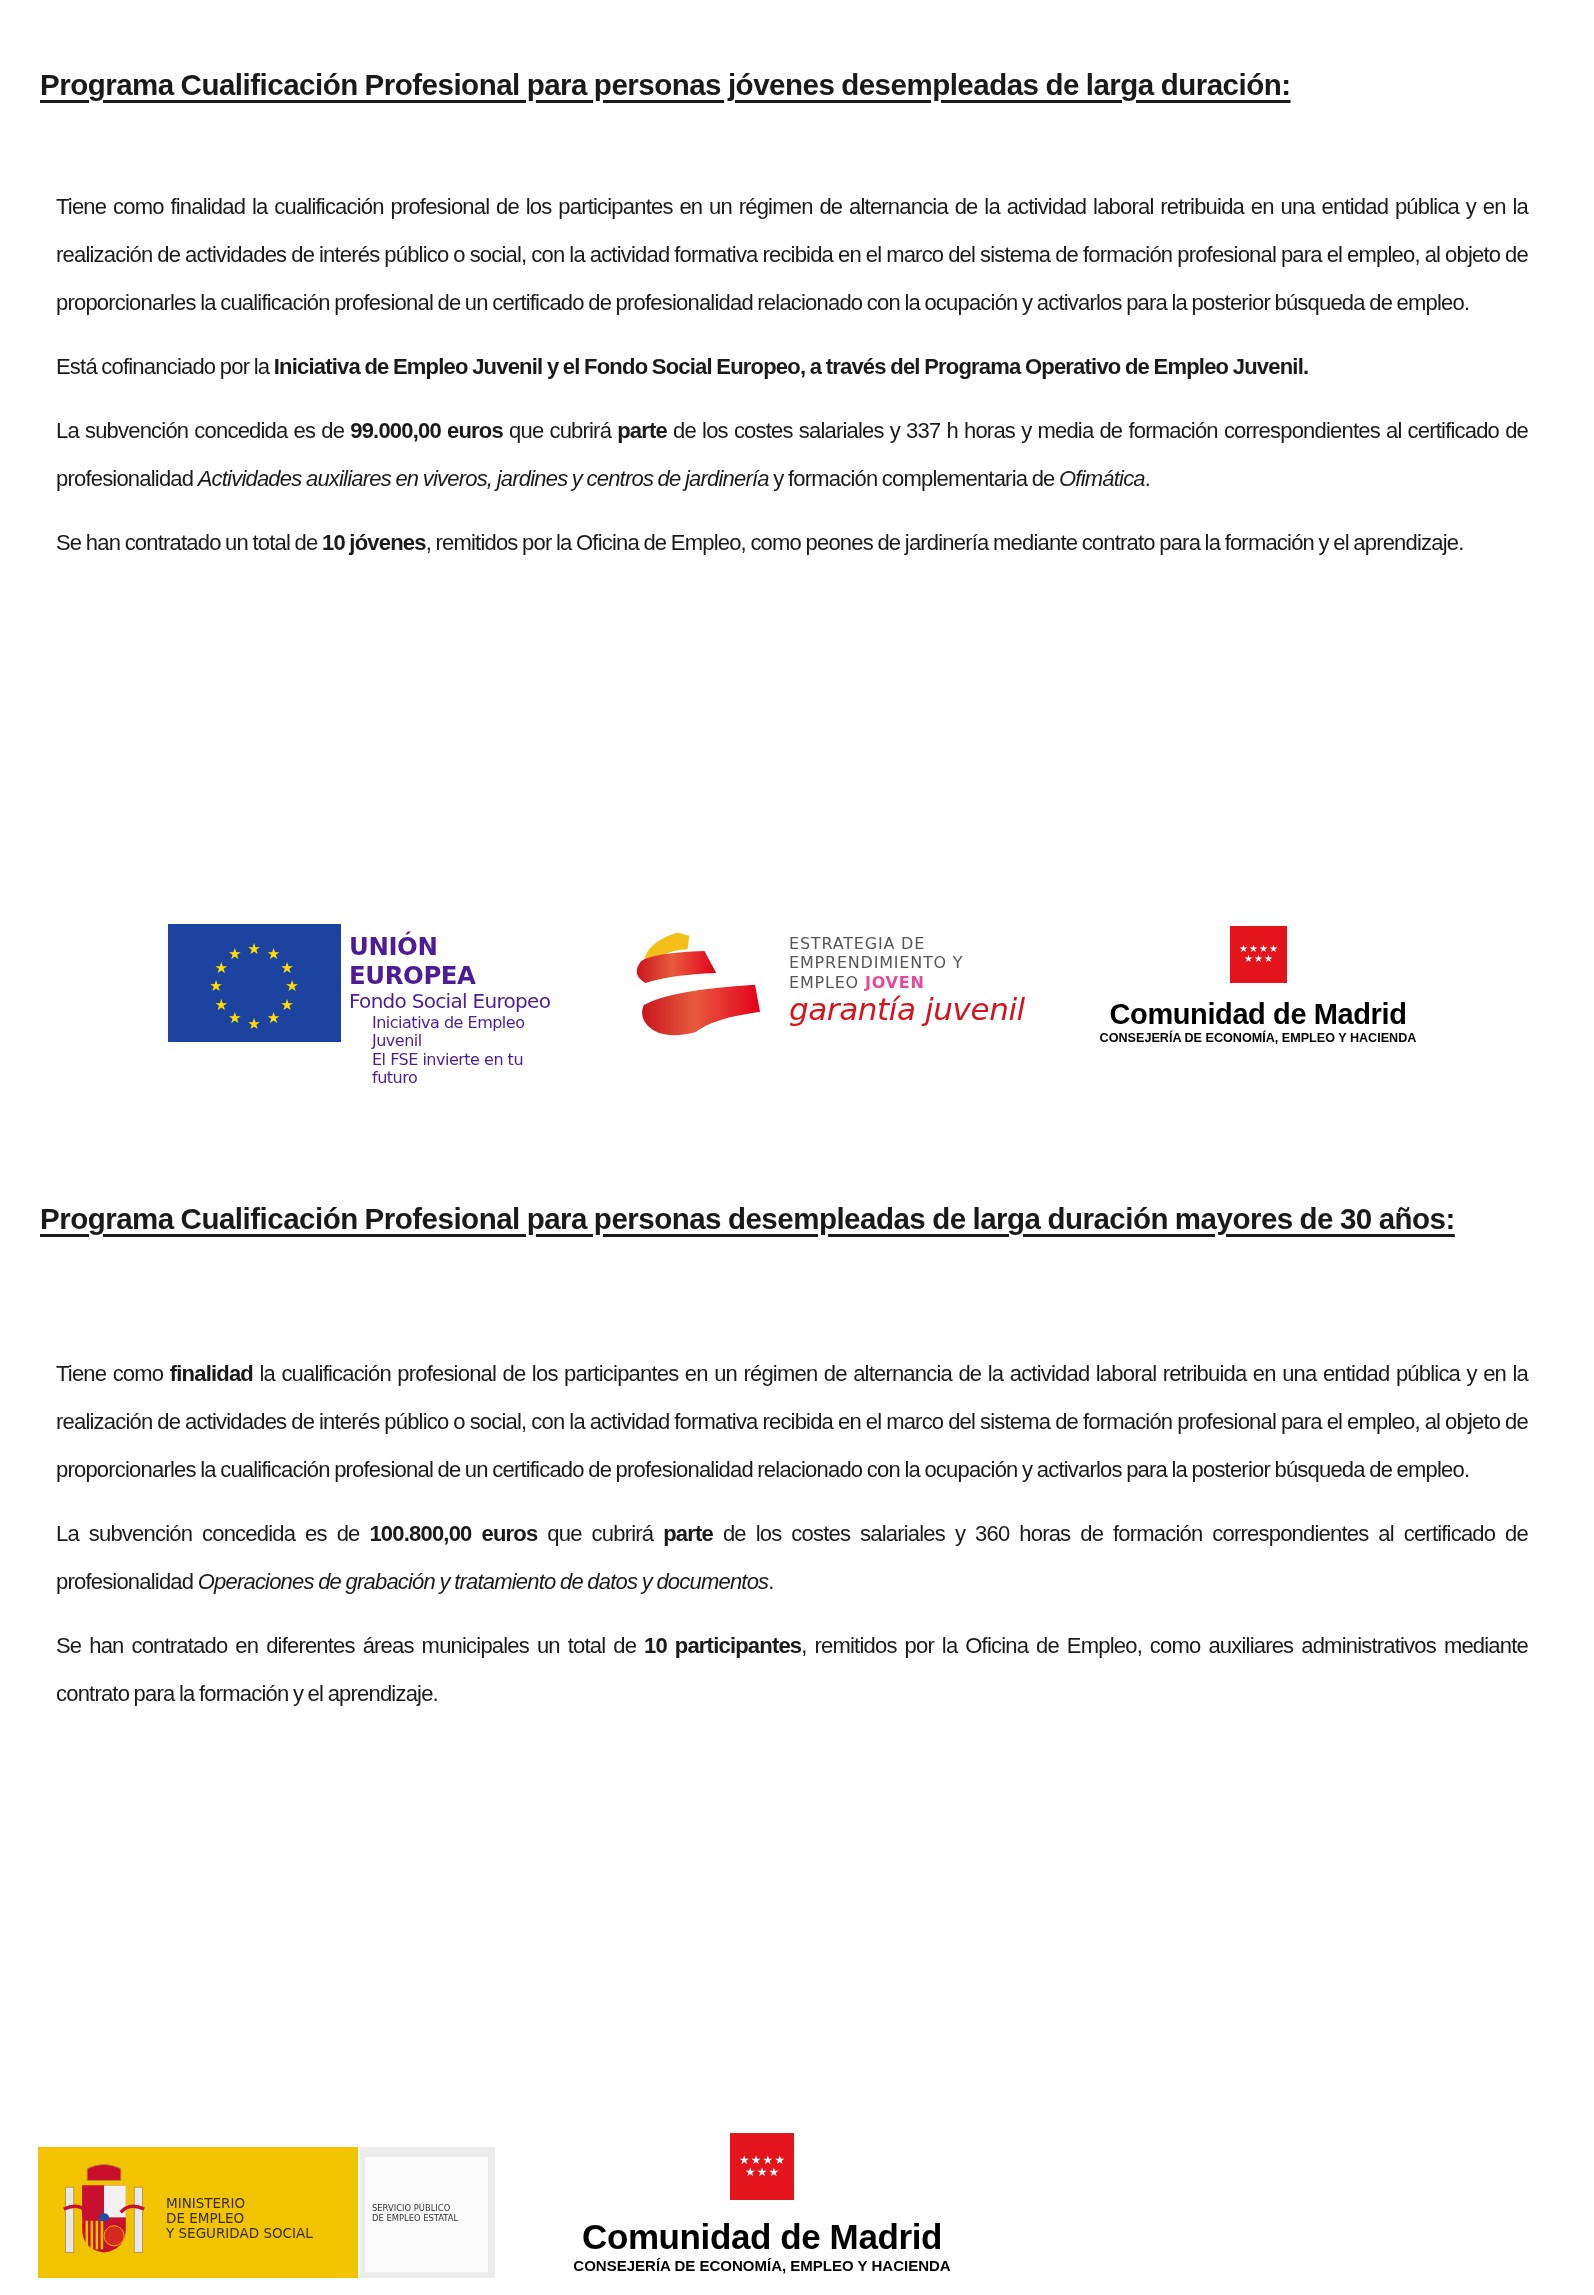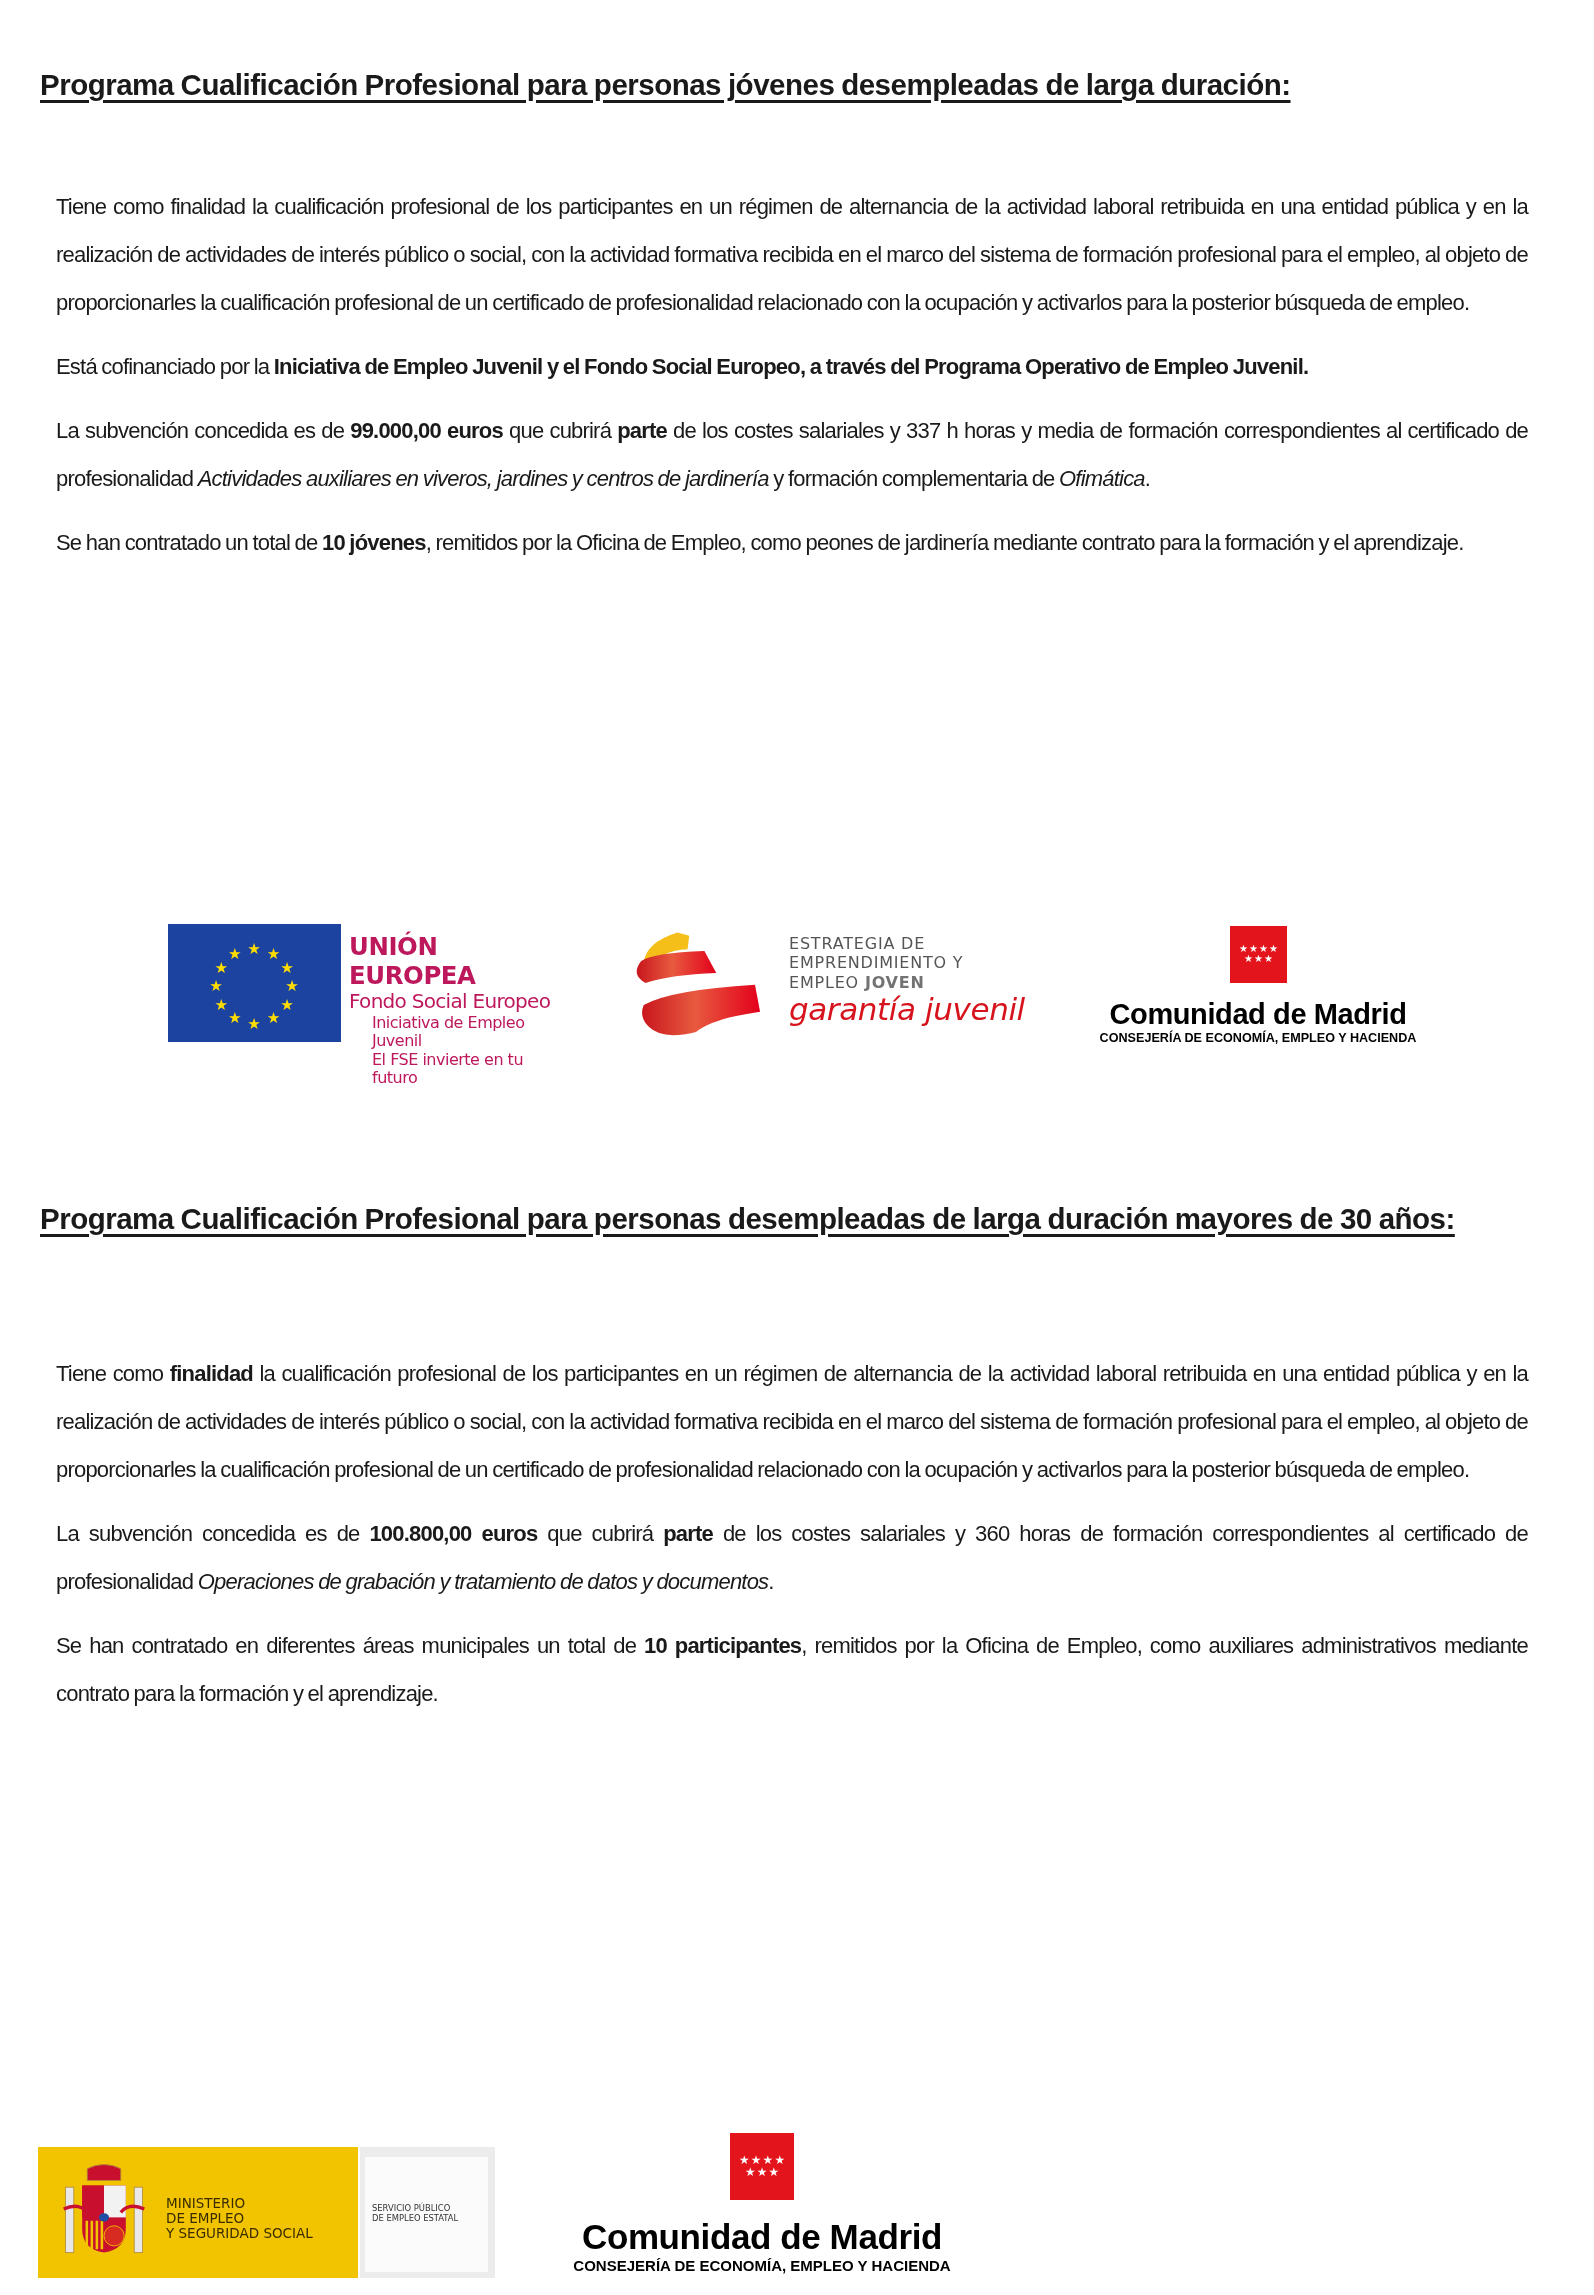--- a/index.html
+++ b/index.html
@@ -14,29 +14,29 @@
   .para b { font-weight: bold; }
   .para i { font-style: italic; }
   #h1 { position: absolute; top: 61px; }
   #s1 { position: absolute; top: 167px; width: 1504px; }
   #h2 { position: absolute; top: 1195px; width: 1504px; }
   #s2 { position: absolute; top: 1334px; width: 1504px; }
 
   
   .eu-logo { position: absolute; left: 168px; top: 924px; width: 396px; height: 118px; }
   .eu-flag { position: absolute; left: 0; top: 0; width: 173px; height: 118px; background: #1d43a0; }
-  .eu-text { position: absolute; left: 181px; top: 8.4px; color: #be185d; }
+  .eu-text { position: absolute; left: 181px; top: 8.4px; color: #4c1d95; }
   .eu-t1 { font-weight: bold; font-size: 24.4px; line-height: 29px; font-family: "DejaVu Sans", sans-serif; letter-spacing: -0.4px; }
   .eu-t2 { font-size: 20px; line-height: 23.6px; font-family: "DejaVu Sans", sans-serif; letter-spacing: -0.7px; }
   .eu-t3 { font-size: 16px; line-height: 18.5px; font-family: "DejaVu Sans", sans-serif; letter-spacing: -0.5px; margin-left: 23px; }
 
   .gj-logo { position: absolute; left: 620px; top: 924px; width: 405px; height: 118px; }
   .gj-text { position: absolute; left: 169px; top: 10px; color: #555; }
   .gj-line { font-size: 16px; line-height: 19.4px; letter-spacing: 0.8px; font-family: "DejaVu Sans", sans-serif; }
-  .gj-line b { color: #737373; margin-top: 16px; }
+  .gj-line b { color: #ec4899; margin-top: 16px; }
   .gj-brand { font-style: italic; color: #d7141d; font-size: 31px; line-height: 35px; font-family: "DejaVu Sans", sans-serif; letter-spacing: -0.4px; }
 
   .cm-logo { position: absolute; text-align: center; }
   .cm-flag { margin: 0 auto; background: #e3141c; display: flex; align-items: center; justify-content: center; }
   .cm-name { font-family: "Liberation Sans", sans-serif; font-weight: bold; color: #000000; letter-spacing: -0.4px; }
   .cm-sub { font-family: "Liberation Sans", sans-serif; color: #000; }
   #cm1 { left: 1064px; top: 926px; width: 388px; }
   #cm1 .cm-flag { width: 57px; height: 57px; }
   #cm1 .cm-name { font-size: 29px; line-height: 34px; margin-top: 13.5px; }
   #cm1 .cm-sub { font-size: 12.6px; line-height: 15px; font-weight: bold; }

